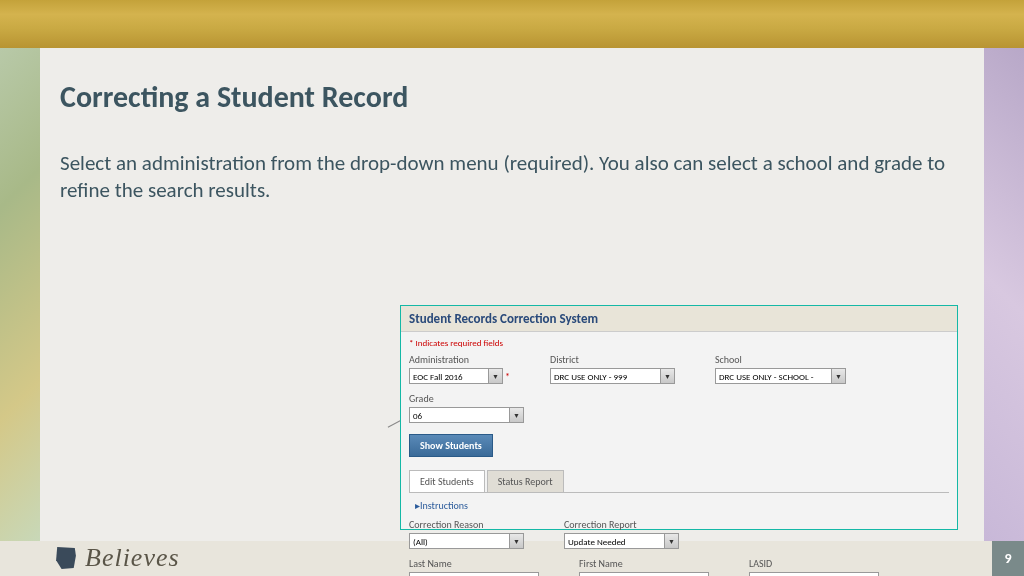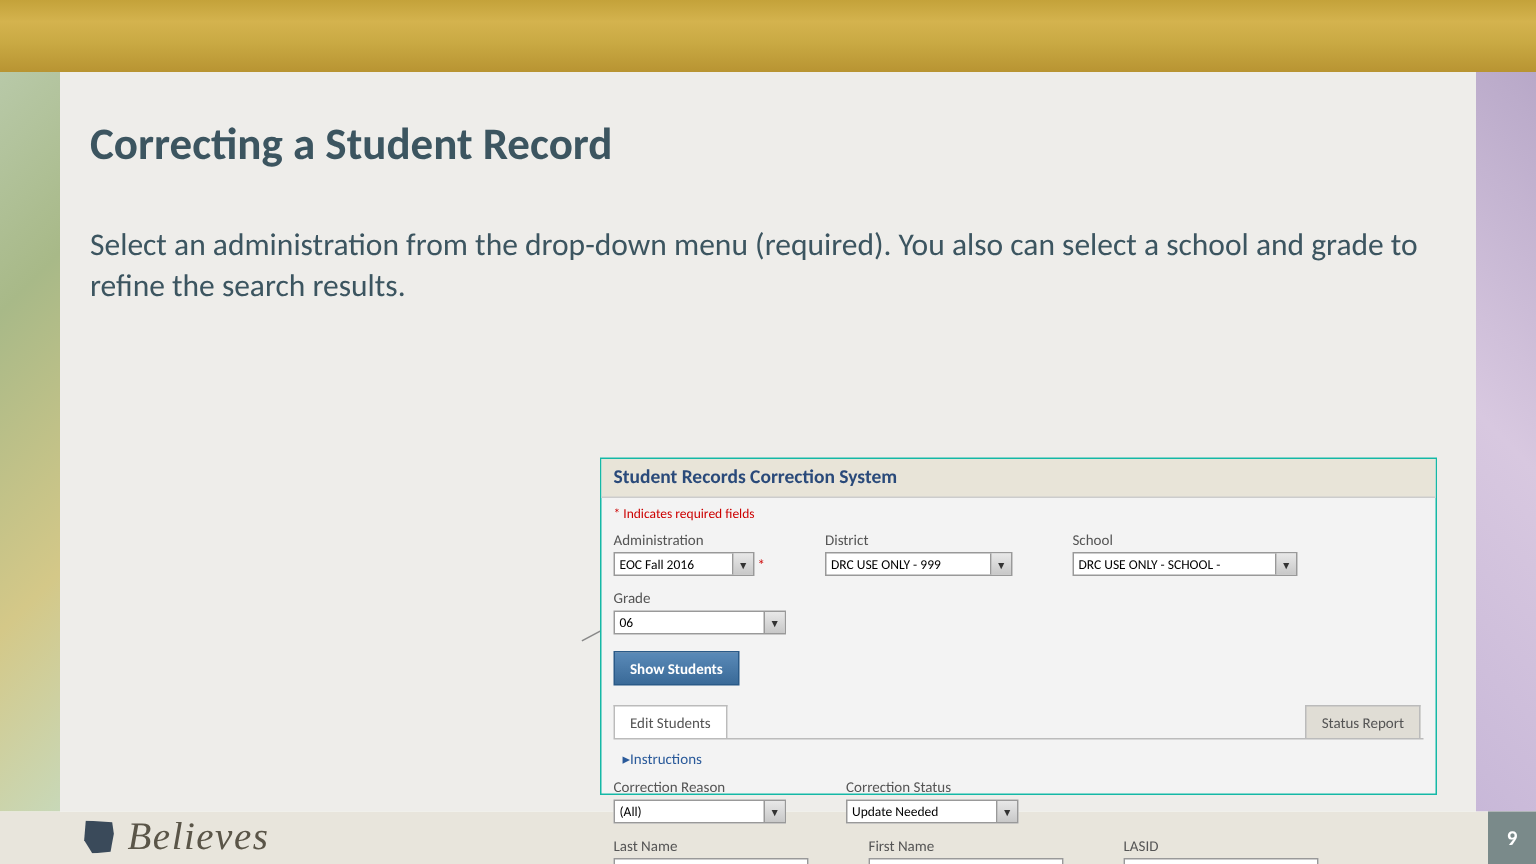--- a/index.html
+++ b/index.html
@@ -24,21 +24,21 @@
 .sc-row { display: flex; gap: 40px; padding: 0 8px 8px 8px; }
 .sc-field { display: flex; flex-direction: column; gap: 2px; }
 .sc-label { color: #555; font-size: 10px; }
 .sc-select { display: flex; align-items: center; background: #fff; border: 1px solid #999; height: 16px; font-size: 9px; padding: 0 3px; position: relative; }
 .sc-select-arrow { position: absolute; right: 0; top: 0; bottom: 0; width: 14px; background: linear-gradient(#e8e8e8,#c8c8c8); border-left: 1px solid #999; display: flex; align-items: center; justify-content: center; font-size: 7px; color: #333; }
 .sc-asterisk { color: #c00; margin-left: 2px; }
 .sc-btn { display: inline-block; background: linear-gradient(#5a8ab8,#3a6a98); color: #fff; font-size: 10px; font-weight: bold; padding: 4px 10px; border: 1px solid #2a5a88; cursor: pointer; }
 .sc-btn-wrap { padding: 3px 8px 8px 8px; }
 .line-callout { position: absolute; top: 415px; left: 385px; width: 50px; height: 1px; border-top: 1px solid #888; transform: rotate(-28deg); }
 
-.sc-tabs { display: flex; margin: 5px 8px 0 8px; border-bottom: 1px solid #bbb; justify-content: space-between; }
+.sc-tabs { display: flex; margin: 5px 8px 0 8px; border-bottom: 1px solid #bbb; }
 .sc-tab { padding: 4px 10px; font-size: 10px; border: 1px solid #bbb; border-bottom: none; background: #e0ddd5; color: #555; margin-right: 2px; }
 .sc-tab.active { background: #fff; }
 .sc-instructions { color: #2a5a9a; font-size: 10px; padding: 6px 14px; }
 .sc-input { background: #fff; border: 1px solid #999; height: 16px; font-size: 9px; padding: 0 3px; }
 
 .footer-logo { position: absolute; bottom: 3px; left: 55px; display: flex; align-items: center; gap: 8px; }
 .logo-state { width: 22px; height: 22px; background: #3a4a5a; clip-path: polygon(10% 0%, 90% 5%, 95% 40%, 85% 95%, 30% 100%, 5% 60%); }
 .logo-text { font-family: Georgia, serif; font-size: 26px; color: #5a5548; font-style: italic; letter-spacing: 1px; }
 .page-num { position: absolute; bottom: 0; right: 0; background: #7a8a8a; color: #fff; width: 32px; height: 35px; display: flex; align-items: center; justify-content: center; font-size: 14px; font-weight: bold; }
 </style>
@@ -76,21 +76,21 @@
     </div>
     <div class="sc-field">
       <span class="sc-label">District</span>
       <div class="sc-select" style="width:125px">
         <span>DRC USE ONLY - 999</span>
         <span class="sc-select-arrow">▼</span>
       </div>
     </div>
     <div class="sc-field">
       <span class="sc-label">School</span>
-      <div class="sc-select" style="width:150px">
+      <div class="sc-select" style="width:131px">
         <span>DRC USE ONLY - SCHOOL -</span>
         <span class="sc-select-arrow">▼</span>
       </div>
     </div>
   </div>
 
   <div class="sc-row">
     <div class="sc-field">
       <span class="sc-label">Grade</span>
       <div class="sc-select" style="width:115px">
@@ -113,21 +113,21 @@
 
   <div class="sc-row">
     <div class="sc-field">
       <span class="sc-label">Correction Reason</span>
       <div class="sc-select" style="width:115px">
         <span>(All)</span>
         <span class="sc-select-arrow">▼</span>
       </div>
     </div>
     <div class="sc-field">
-      <span class="sc-label">Correction Status</span>
+      <span class="sc-label">Correction Report</span>
       <div class="sc-select" style="width:115px">
         <span>Update Needed</span>
         <span class="sc-select-arrow">▼</span>
       </div>
     </div>
   </div>
 
   <div class="sc-row">
     <div class="sc-field">
       <span class="sc-label">Last Name</span>

